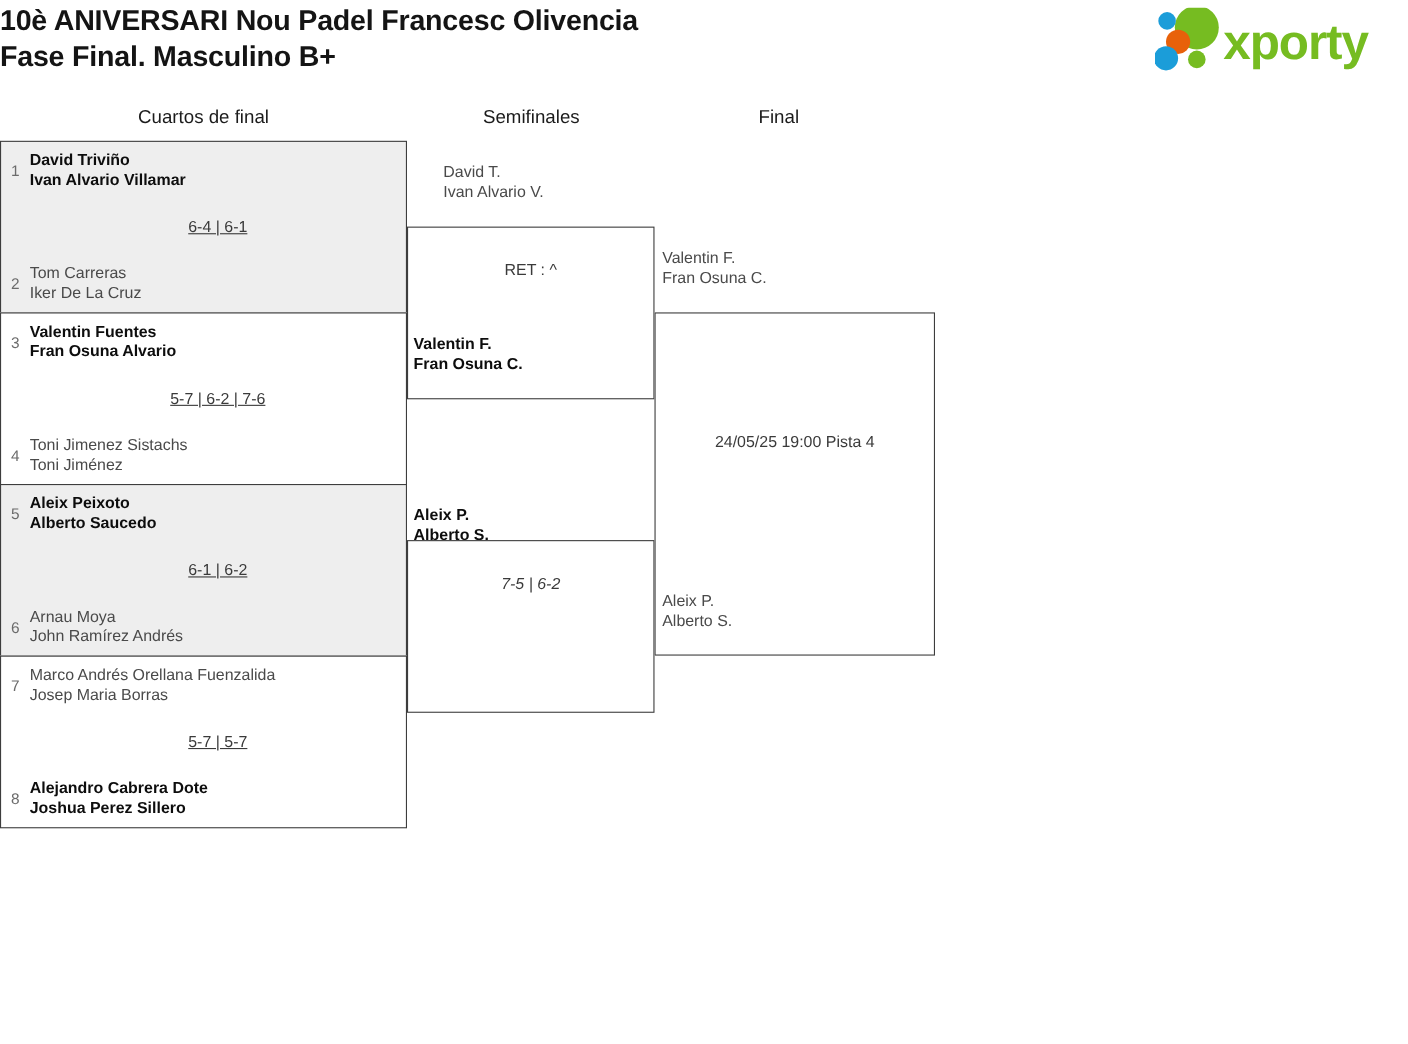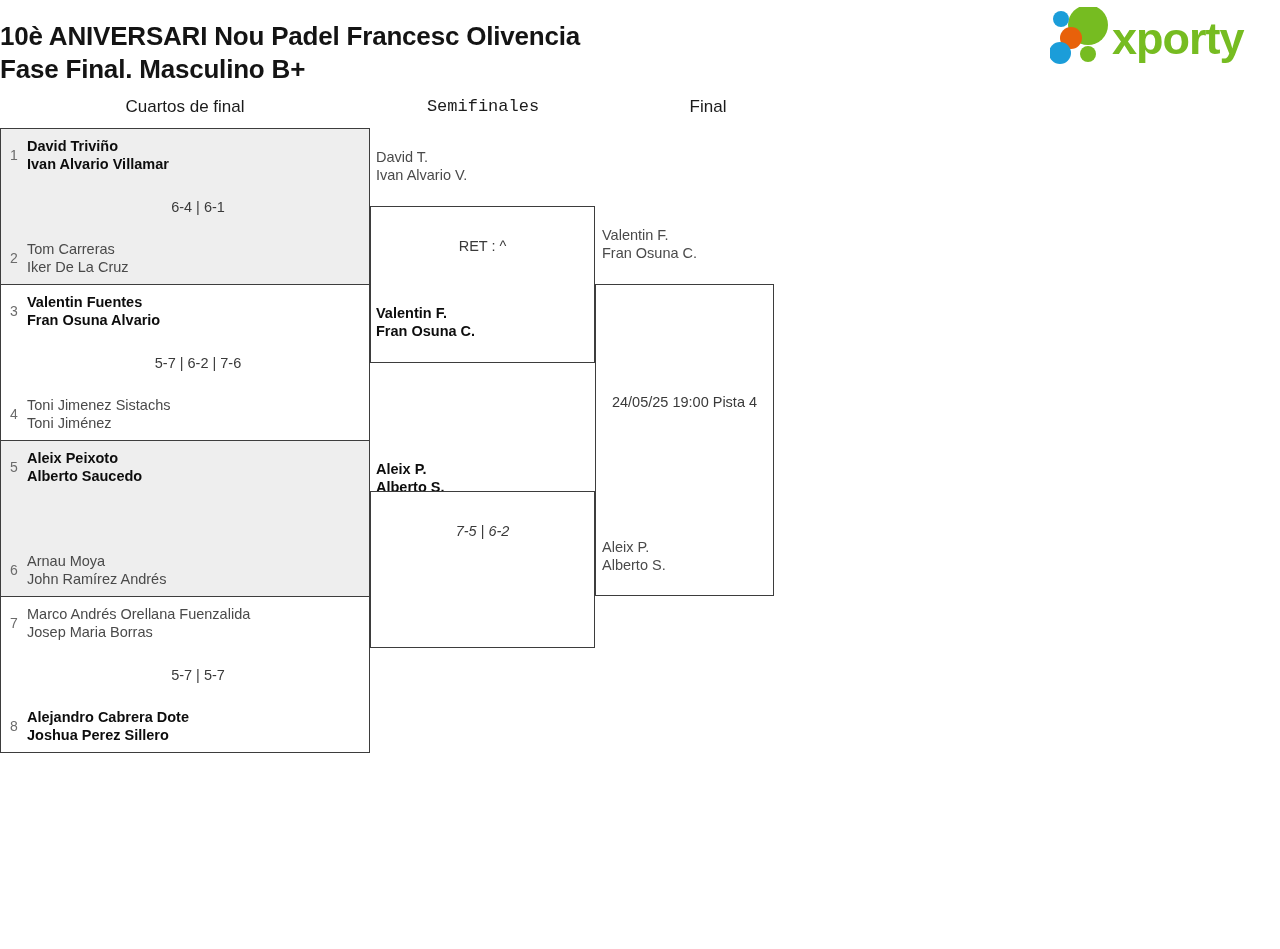--- a/index.html
+++ b/index.html
@@ -14,21 +14,21 @@
     position: relative;
     font-family: "Liberation Sans", sans-serif;
     color: #1a1a1a;
     overflow: hidden;
   }
 
   
   .page-title {
     position: absolute;
     left: 0;
-    top: 20px;
+    top: 2px;
     font-size: 26px;
     font-weight: 700;
     line-height: 33px;
     letter-spacing: -0.2px;
     white-space: pre-line;
     color: #141414;
   }
 
   
   .logo {
@@ -44,21 +44,21 @@
   .round-head {
     position: absolute;
     top: 96px;
     font-size: 17px;
     font-weight: 400;
     color: #1b1b1b;
     text-align: center;
     line-height: 22px;
   }
   .round-head.qf   { left: 0px;   width: 370px; }
-  .round-head.sf   { left: 370px; width: 226px; font-family: Liberation Mono, monospace; }
+  .round-head.sf   { left: 370px; width: 226px; }
   .round-head.fin  { left: 596px; width: 224px; }
 
   
   .bracket {
     position: absolute;
     left: 0;
     top: 0;
     width: 1280px;
     height: 949px;
   }
@@ -78,21 +78,21 @@
   .qf2 { top: 284px; }
   .qf3 { top: 440px; }
   .qf4 { top: 596px; }
 
   
   .sf { left: 370px; width: 225px; height: 157px; }
   .sf1 { top: 206px; padding-left: 42px; }
   .sf2 { top: 491px; font-style: italic; }
 
   
-  .fin { left: 595px; width: 179px; height: 312px; }
+  .fin { left: 595px; width: 255px; height: 312px; }
   .fin1 { top: 284px; }
 
   
   .team {
     position: absolute;
     left: 0;
     width: 100%;
     box-sizing: border-box;
     display: flex;
     align-items: flex-start;
@@ -122,35 +122,36 @@
   .qf .team.bottom { top: 111px; }
   .qf .score {
     position: absolute;
     left: 26px;
     right: 0;
     top: 69px;
     text-align: center;
     font-size: 14.5px;
     line-height: 18px;
     color: #3a3a3a;
+    text-decoration: underline;
   }
 
   
   .outlabel {
     position: absolute;
     font-size: 14.5px;
     line-height: 18px;
     white-space: pre-line;
     color: #4a4a4a;
   }
   .outlabel.winner { color: #0d0d0d; font-weight: 700; }
 
   
   .sf-top-label    { left: 376px; }
-  .sf1-top  { top: 148px; }
+  .sf1-top  { top: 148px; margin-left: 27px; }
   .sf1-bot  { top: 304px; }
   .sf2-top  { top: 460px; }
   .sf2-bot  { top: 616px; }
 
   .sf .score {
     position: absolute;
     left: 0;
     right: 0;
     top: 30px;
     text-align: center;
@@ -227,20 +228,21 @@
 Toni Jiménez</span>
     </div>
   </div>
 
   <div class="match qf qf3 shaded">
     <div class="team top winner">
       <span class="seed">5</span>
       <span class="players">Aleix Peixoto
 Alberto Saucedo</span>
     </div>
+    <div class="score">6-1 | 6-2</div>
     <div class="team bottom">
       <span class="seed">6</span>
       <span class="players">Arnau Moya
 John Ramírez Andrés</span>
     </div>
   </div>
 
   <div class="match qf qf4">
     <div class="team top">
       <span class="seed">7</span>

